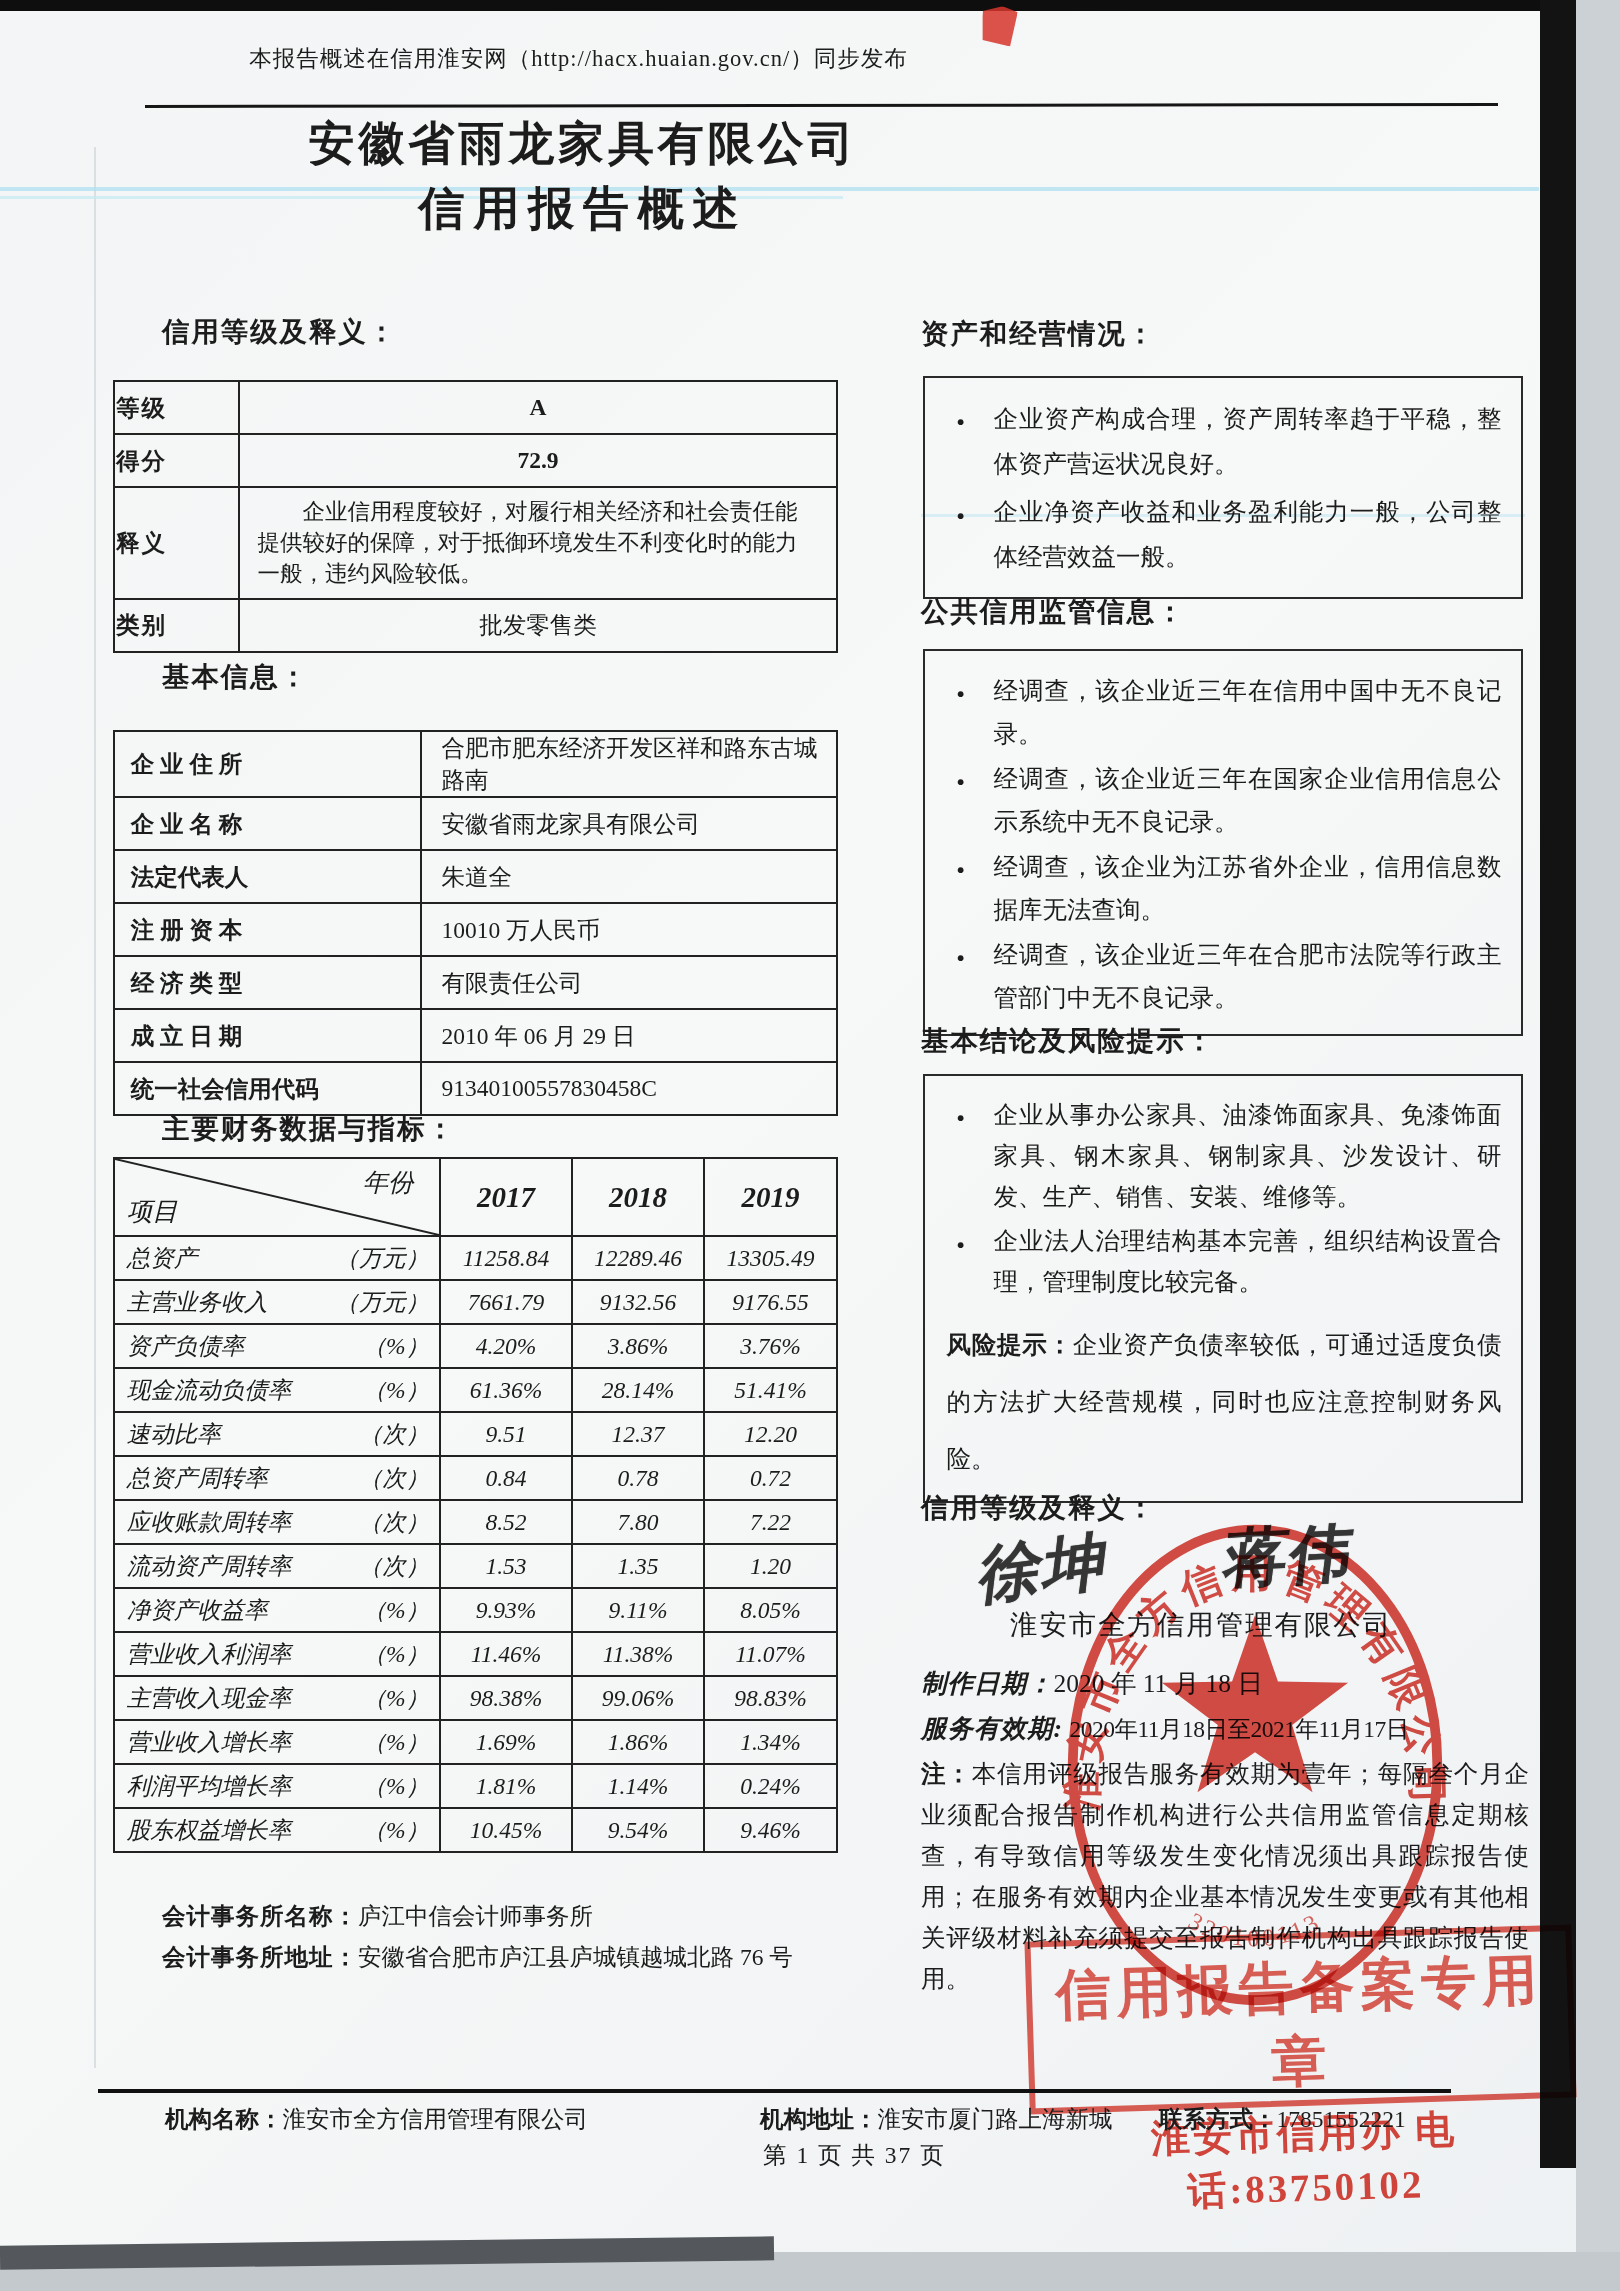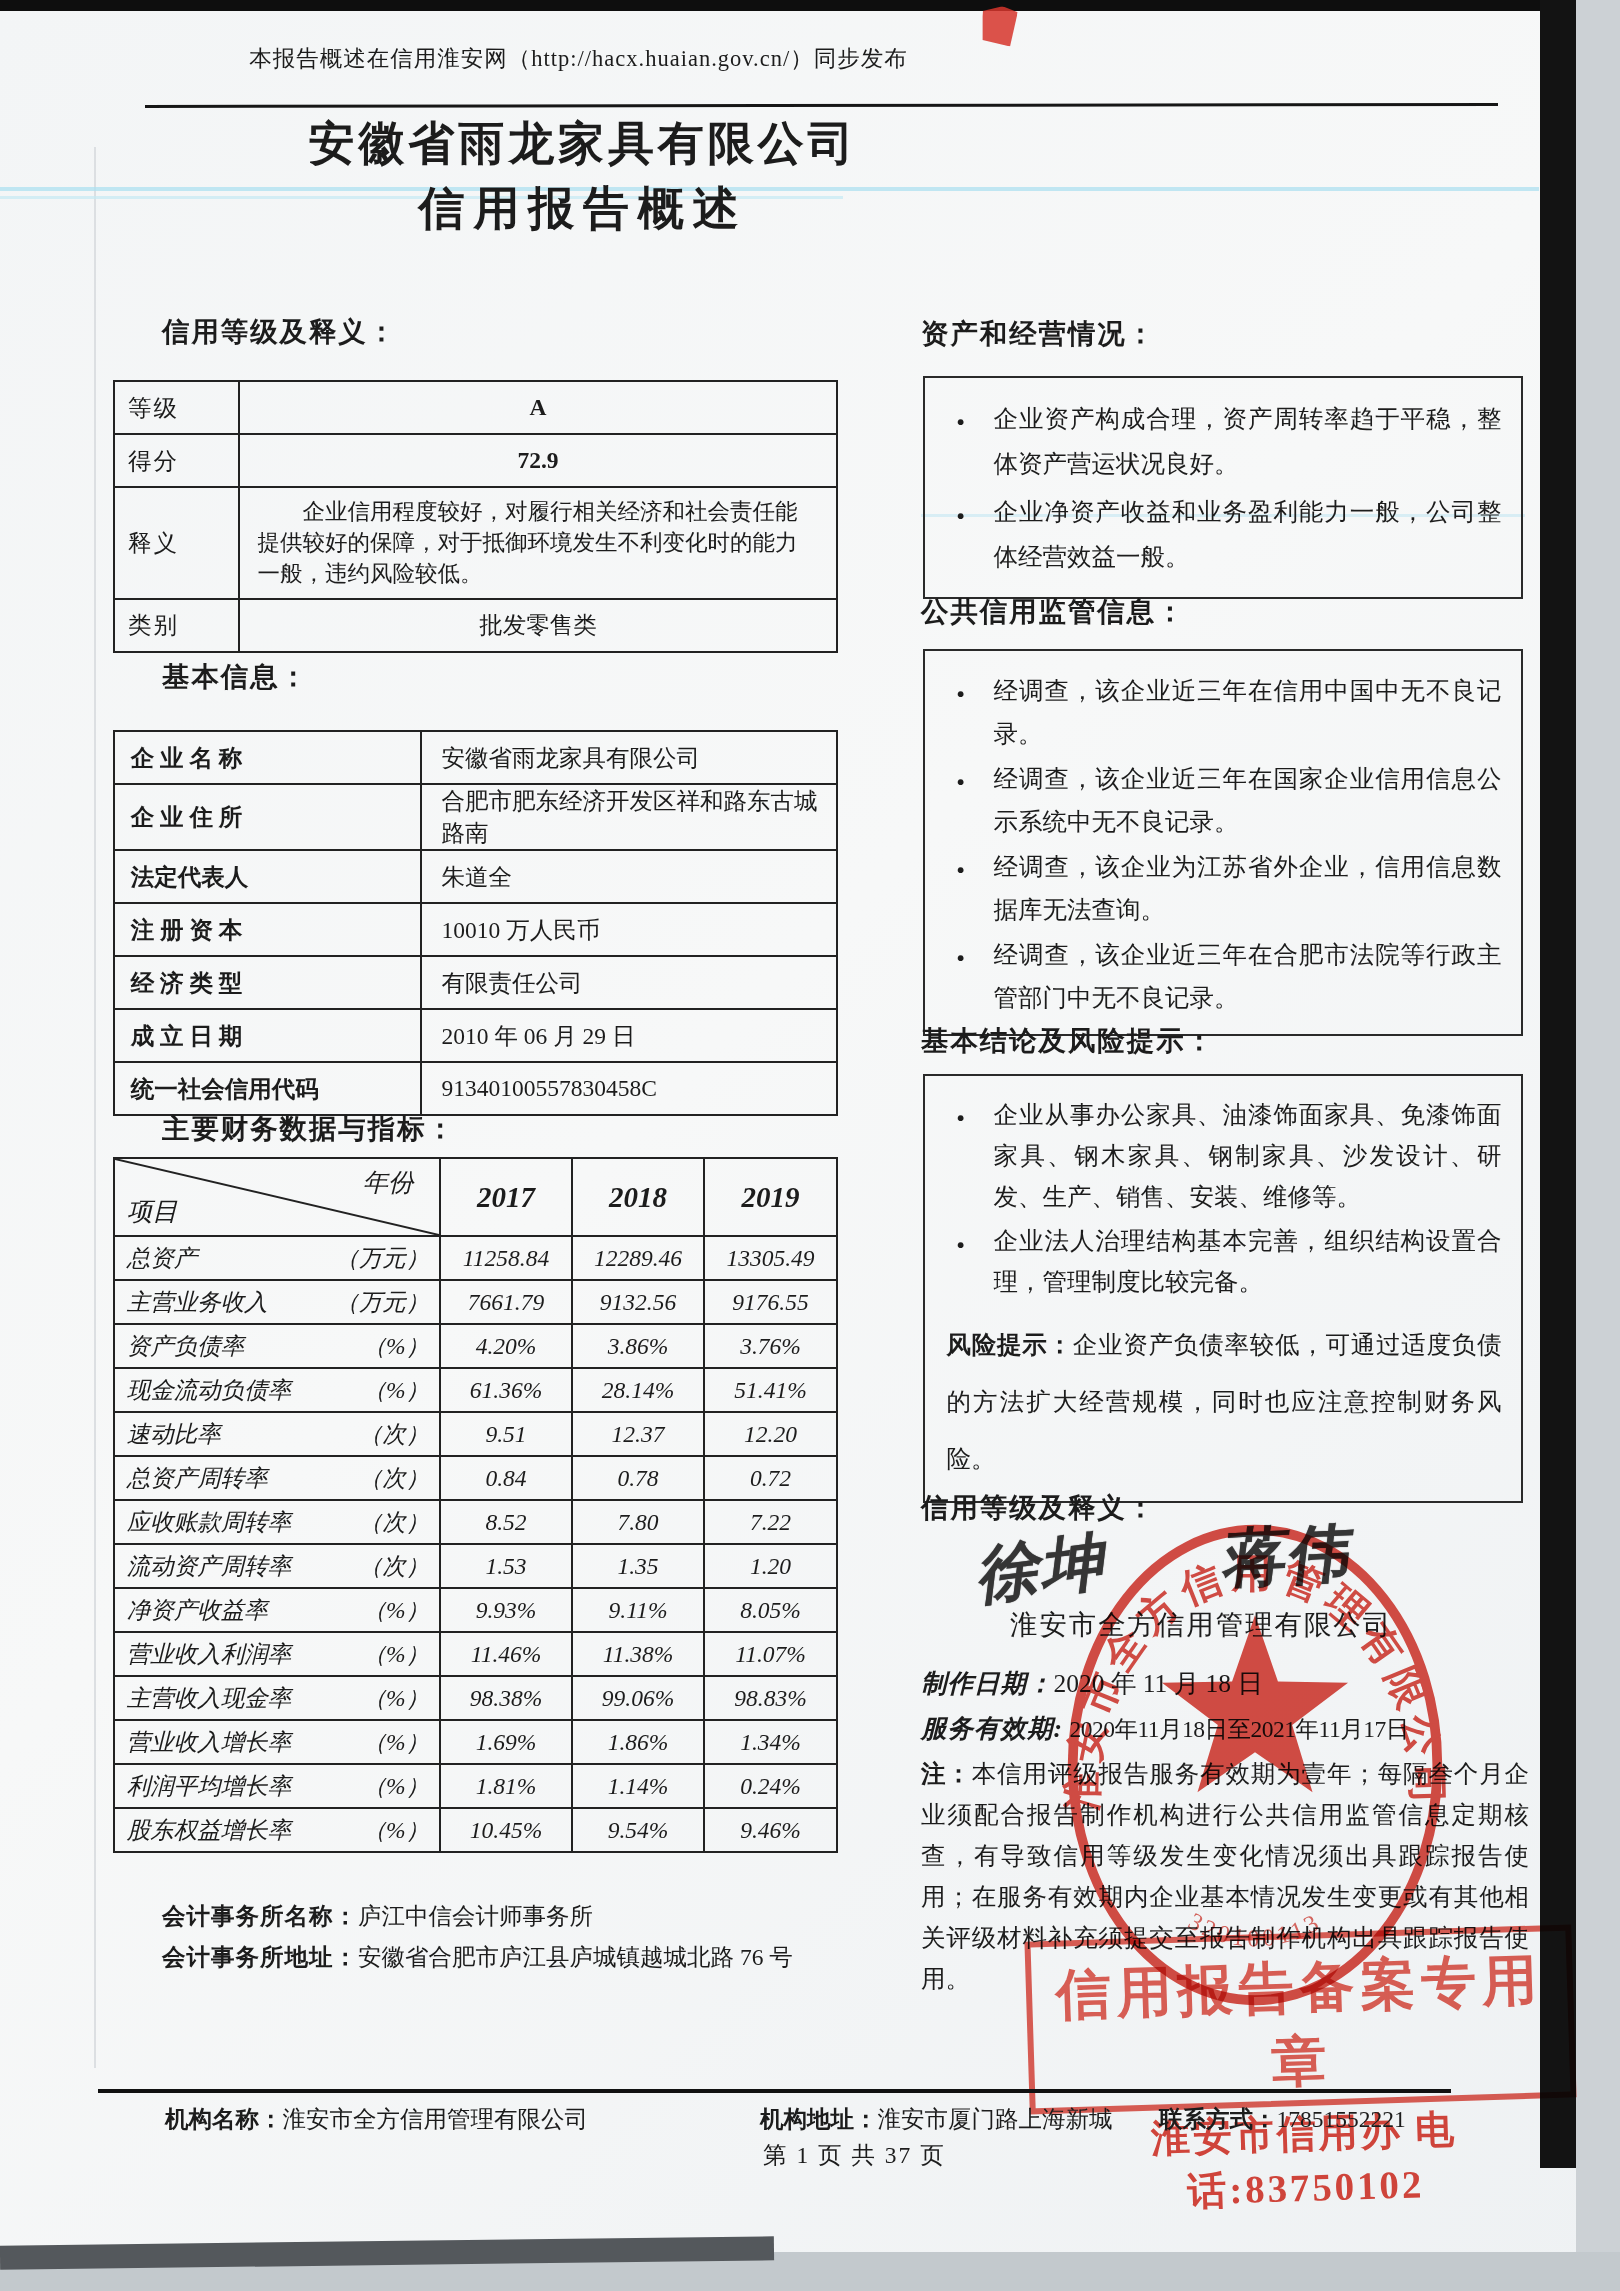--- a/index.html
+++ b/index.html
@@ -27,21 +27,21 @@
   .title{left:147px;top:110px;width:872px;text-align:center;font-weight:bold;}
   .title .l1{font-size:46px;letter-spacing:3.9px;line-height:67px;}
   .title .l2{font-size:46px;letter-spacing:8.8px;line-height:63px;}
 
   .h1{font-size:27.4px;font-weight:bold;letter-spacing:2px;}
 
   
   table.tbl{border-collapse:collapse;table-layout:fixed;position:absolute;background:transparent;}
   table.tbl td{border:2px solid #222;font-size:23.5px;padding:0;vertical-align:middle;}
   .rating{left:113px;top:380px;width:725px;}
-  .rating td.lbl{width:125px;font-weight:normal;padding-left:13px;letter-spacing:2px;}
+  .rating td.lbl{width:125px;font-weight:bold;padding-left:1px;letter-spacing:2px;}
   .rating td.val{text-align:center;}
   .rating tr.r1 td,.rating tr.r2 td,.rating tr.r4 td{height:51px;}
   .rating td.meaning{height:98px;text-align:left;padding:5.9px 17.6px;line-height:31px;text-indent:2em;font-size:22.5px;}
   .bold{font-weight:bold;}
 
   .basic{left:113px;top:730px;width:725px;}
   .basic td{height:51px;}
   .basic td.lbl{width:307px;font-weight:bold;padding-left:15.7px;}
   .basic td.val{padding-left:19.6px;}
 
@@ -145,26 +145,26 @@
 
   <div class="abs h1" style="left:162px;top:659px;">基本信息：</div>
 
   <table class="tbl basic">
     <colgroup>
         <col style="width:307px">
         <col>
       </colgroup>
     <tbody>
         <tr>
+          <td class="lbl">企 业 住 所</td>
+          <td class="val">合肥市肥东经济开发区祥和路东古城路南</td>
+        </tr>
+    <tr>
           <td class="lbl">企 业 名 称</td>
           <td class="val">安徽省雨龙家具有限公司</td>
-        </tr>
-    <tr>
-          <td class="lbl">企 业 住 所</td>
-          <td class="val">合肥市肥东经济开发区祥和路东古城路南</td>
         </tr>
     <tr>
           <td class="lbl">法定代表人</td>
           <td class="val">朱道全</td>
         </tr>
     <tr>
           <td class="lbl">注 册 资 本</td>
           <td class="val">10010 万人民币</td>
         </tr>
     <tr>

